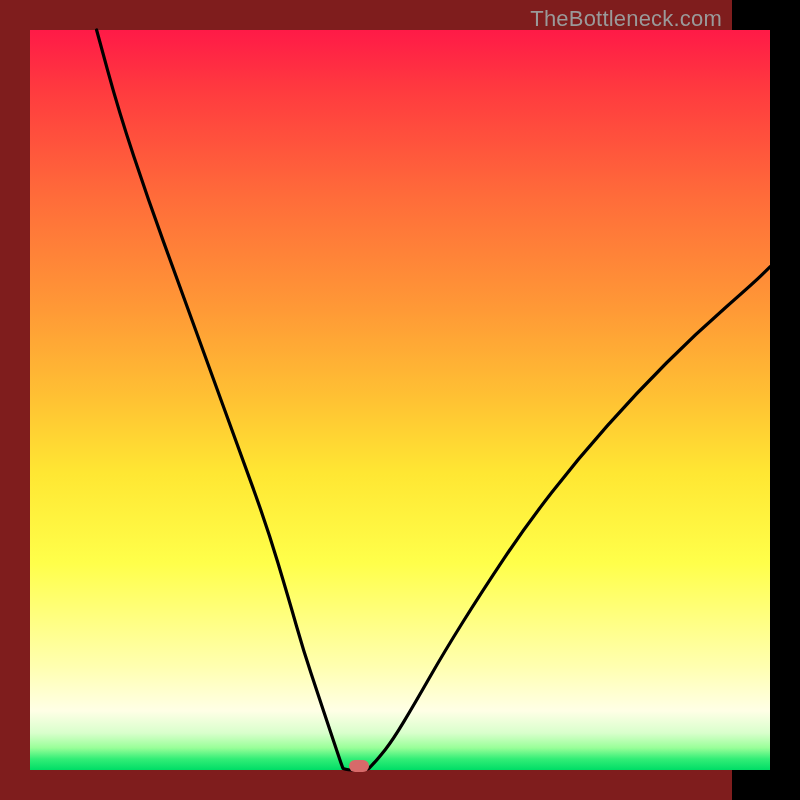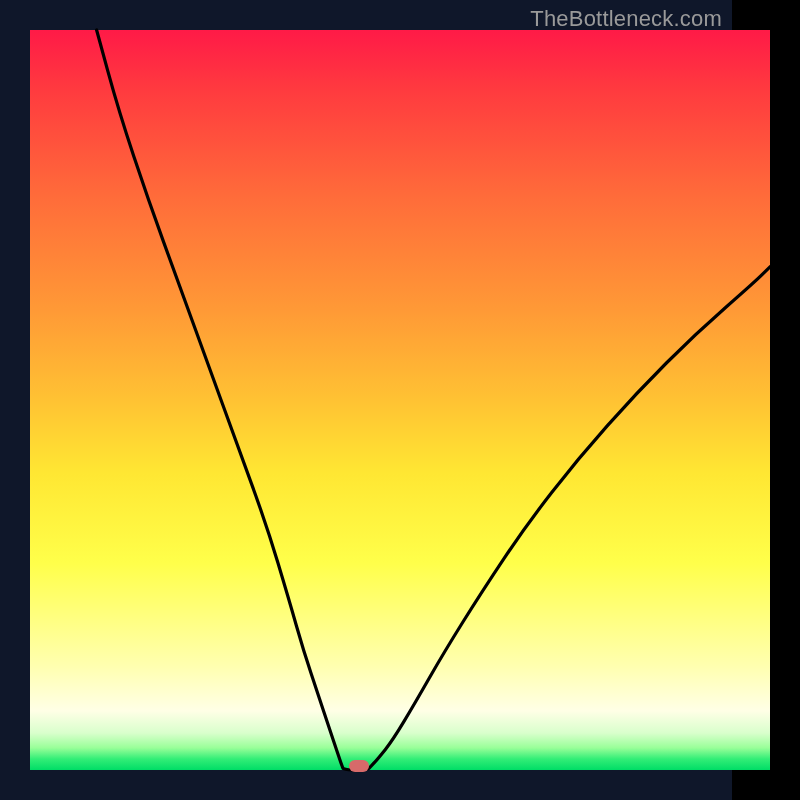--- a/index.html
+++ b/index.html
@@ -10,21 +10,21 @@
     background: #000;
     overflow: hidden;
     font-family: Arial, Helvetica, sans-serif;
   }
   .frame {
     position: absolute;
     left: 0;
     top: 0;
     width: 732px;
     height: 800px;
-    background: #0f172a;
+    background: #7f1d1d;
   }
   .plot-area {
     position: absolute;
     left: 30px;
     top: 30px;
     width: 740px;
     height: 740px;
     background: linear-gradient(to bottom,
       #ff1a47 0%,
       #ff3a3f 8%,

